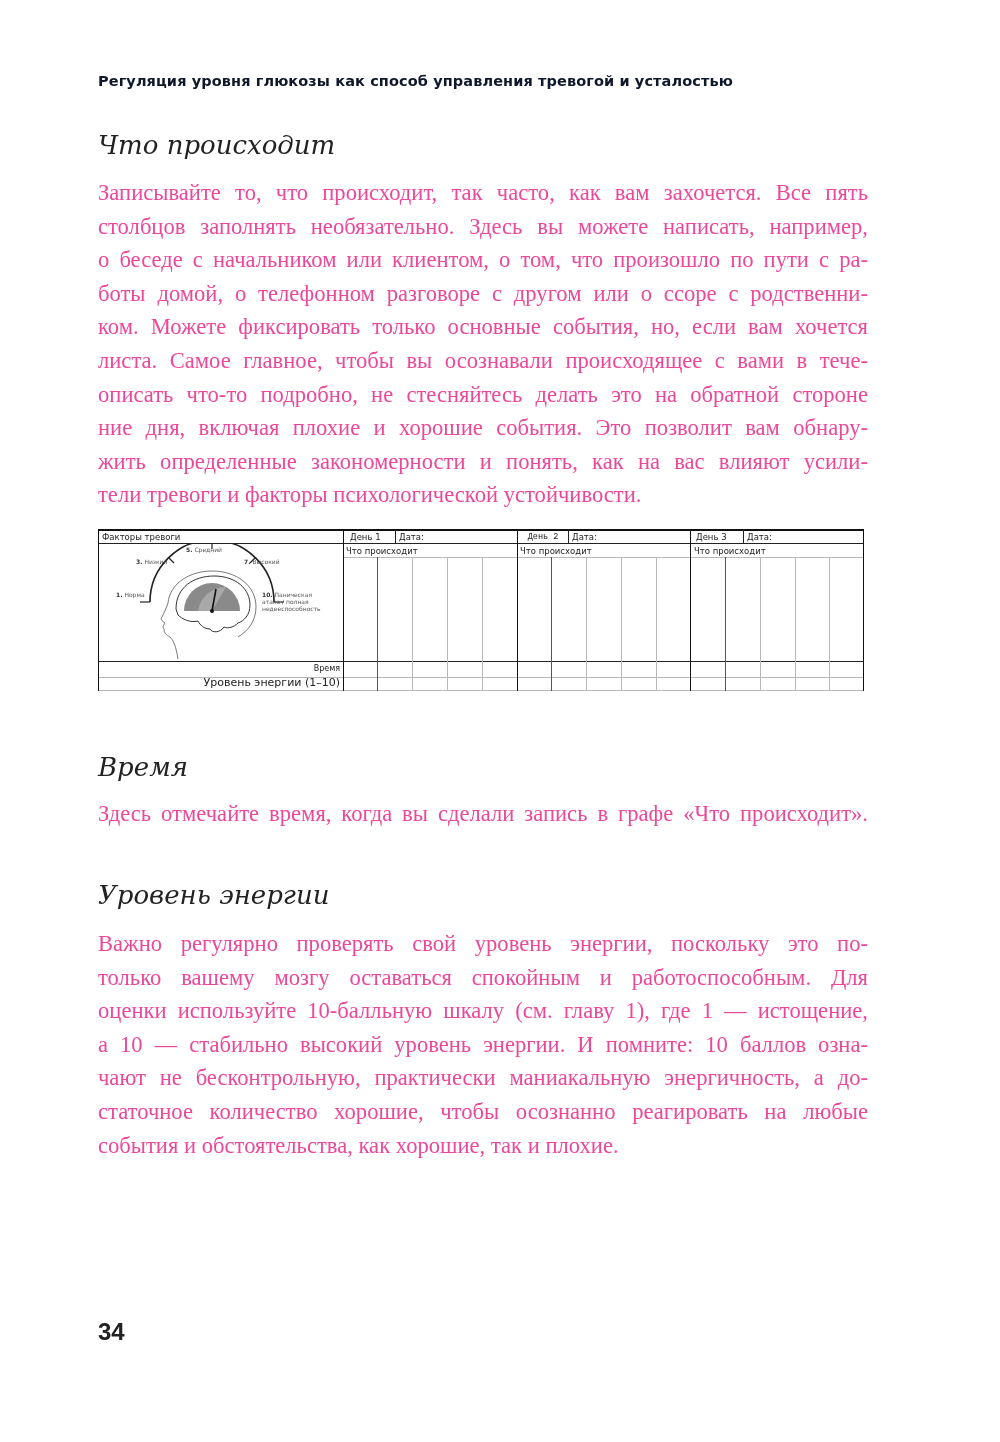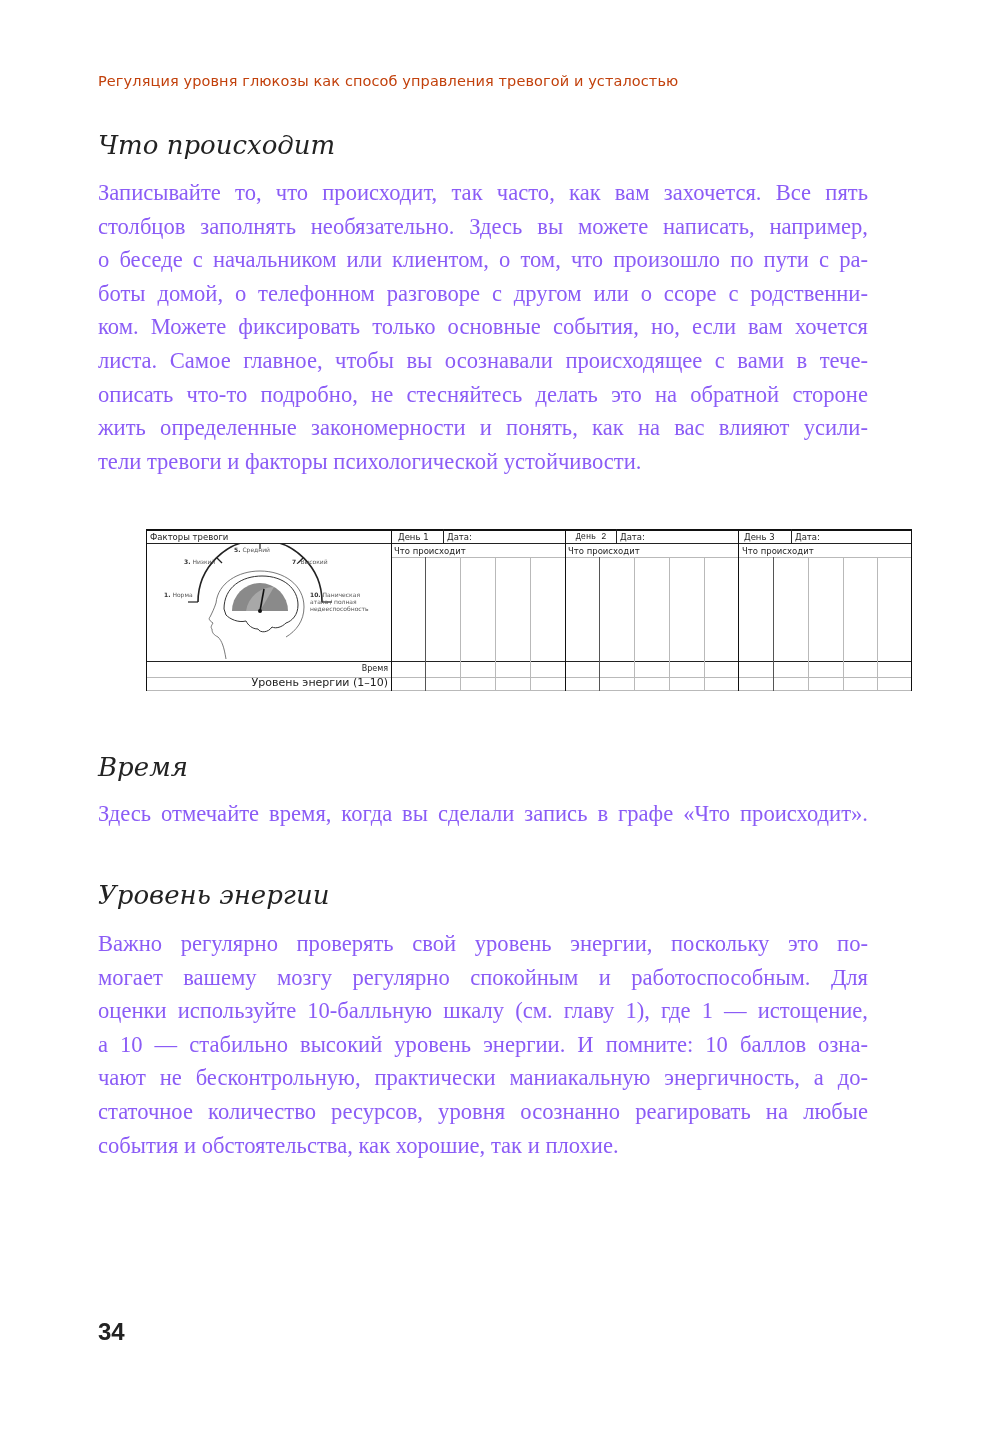--- a/index.html
+++ b/index.html
@@ -1,37 +1,37 @@
 <!DOCTYPE html>
 <html><head>
 <meta charset="utf-8">
 <style>
   html, body { margin: 0; padding: 0; background: #ffffff; }
   body { width: 1000px; height: 1442px; position: relative; overflow: hidden; color: #2a2a2a; }
   .running-head {
     position: absolute; left: 98px; top: 73px;
-    font-family: "DejaVu Sans", sans-serif; font-size: 14.5px; font-weight: 400;
-    color: #c2410c; letter-spacing: 0.1px; white-space: nowrap;
+    font-family: "DejaVu Sans", sans-serif; font-size: 14.5px; font-weight: 700;
+    color: #0f172a; letter-spacing: 0.1px; white-space: nowrap;
   }
   .h2 {
     position: absolute; left: 98px;
     font-family: "DejaVu Serif", serif; font-style: italic; font-size: 26px;
     color: #222; white-space: nowrap;
   }
   .para {
     position: absolute; left: 98px; width: 770px;
     font-family: "Liberation Serif", serif; font-size: 22.6px; line-height: 33.6px;
-    color: #8b5cf6; text-align: justify; hyphens: manual;
+    color: #ec4899; text-align: justify; hyphens: manual;
   }
   .para .ln { display: block; text-align: justify; text-align-last: justify; white-space: nowrap; }
   .para .ln.last { text-align-last: left; }
 
   
   .tbl { position: absolute; left: 98px; top: 529px; width: 766px; height: 162px;
-         font-family: "DejaVu Sans", sans-serif; color: #222; margin-left: 48px; }
+         font-family: "DejaVu Sans", sans-serif; color: #222; }
   .line { position: absolute; background: #222; }
   .hl { height: 1px; } .vl { width: 1px; }
   .thick { background: #111; }
   .light { background: #b9b9b9; }
   .cell-text { position: absolute; font-size: 8.5px; white-space: nowrap; line-height: 12px; }
   .gauge-label { position: absolute; font-size: 6px; color: #555; white-space: nowrap; line-height: 7px; }
   .gauge-label b { color: #333; }
   .page-number {
     position: absolute; left: 98px; top: 1318px;
     font-family: "Liberation Sans", sans-serif; font-size: 24px; font-weight: bold; color: #222;
@@ -44,20 +44,21 @@
 
 <div class="h2" style="top:130px">Что происходит</div>
 <div class="para" style="top:176px">
   <span class="ln">Записывайте то, что происходит, так часто, как вам захочется. Все пять</span>
   <span class="ln">столбцов заполнять необязательно. Здесь вы можете написать, например,</span>
   <span class="ln">о беседе с начальником или клиентом, о том, что произошло по пути с ра-</span>
   <span class="ln">боты домой, о телефонном разговоре с другом или о ссоре с родственни-</span>
   <span class="ln">ком. Можете фиксировать только основные события, но, если вам хочется</span>
   <span class="ln">листа. Самое главное, чтобы вы осознавали происходящее с вами в тече-</span>
   <span class="ln">описать что-то подробно, не стесняйтесь делать это на обратной стороне</span>
+  <span class="ln">ние дня, включая плохие и хорошие события. Это позволит вам обнару-</span>
   <span class="ln">жить определенные закономерности и понять, как на вас влияют усили-</span>
   <span class="ln last">тели тревоги и факторы психологической устойчивости.</span>
 </div>
 
 <div class="tbl">
 
   <div class="line hl thick" style="left:0;top:0;width:766px;height:2px;"></div>
   <div class="line hl" style="left:0;top:14px;width:766px;"></div>
   <div class="line hl light" style="left:245px;top:28px;width:521px;"></div>
   <div class="line hl" style="left:0;top:132px;width:766px;"></div>
@@ -136,21 +137,21 @@
 </div>
 
 <div class="h2" style="top:752px">Время</div>
 <div class="para" style="top:797px">
   <span class="ln">Здесь отмечайте время, когда вы сделали запись в графе «Что происходит».</span>
 </div>
 
 <div class="h2" style="top:880px">Уровень энергии</div>
 <div class="para" style="top:927px">
   <span class="ln">Важно регулярно проверять свой уровень энергии, поскольку это по-</span>
-  <span class="ln">могает вашему мозгу регулярно спокойным и работоспособным. Для</span>
+  <span class="ln">только вашему мозгу оставаться спокойным и работоспособным. Для</span>
   <span class="ln">оценки используйте 10-балльную шкалу (см. главу 1), где 1 — истощение,</span>
   <span class="ln">а 10 — стабильно высокий уровень энергии. И помните: 10 баллов озна-</span>
   <span class="ln">чают не бесконтрольную, практически маниакальную энергичность, а до-</span>
-  <span class="ln">статочное количество ресурсов, уровня осознанно реагировать на любые</span>
+  <span class="ln">статочное количество хорошие, чтобы осознанно реагировать на любые</span>
   <span class="ln last">события и обстоятельства, как хорошие, так и плохие.</span>
 </div>
 
 <div class="page-number">34</div>
 
 </body></html>

